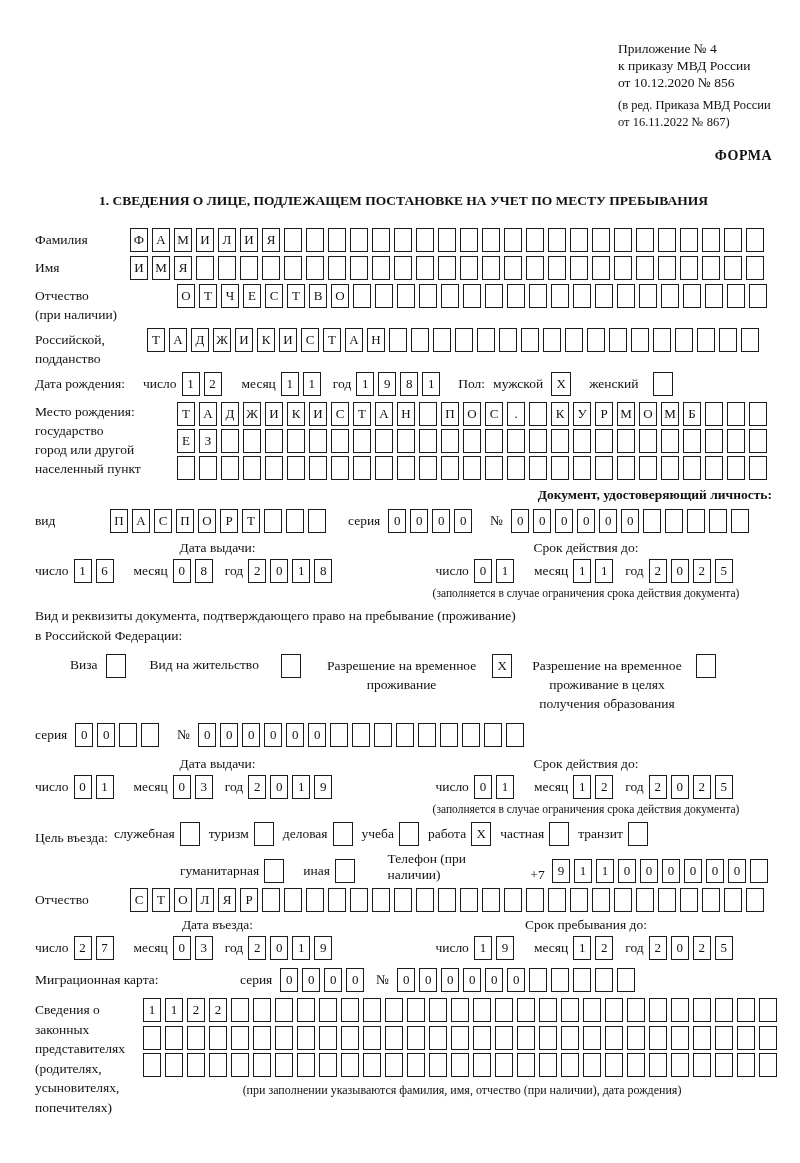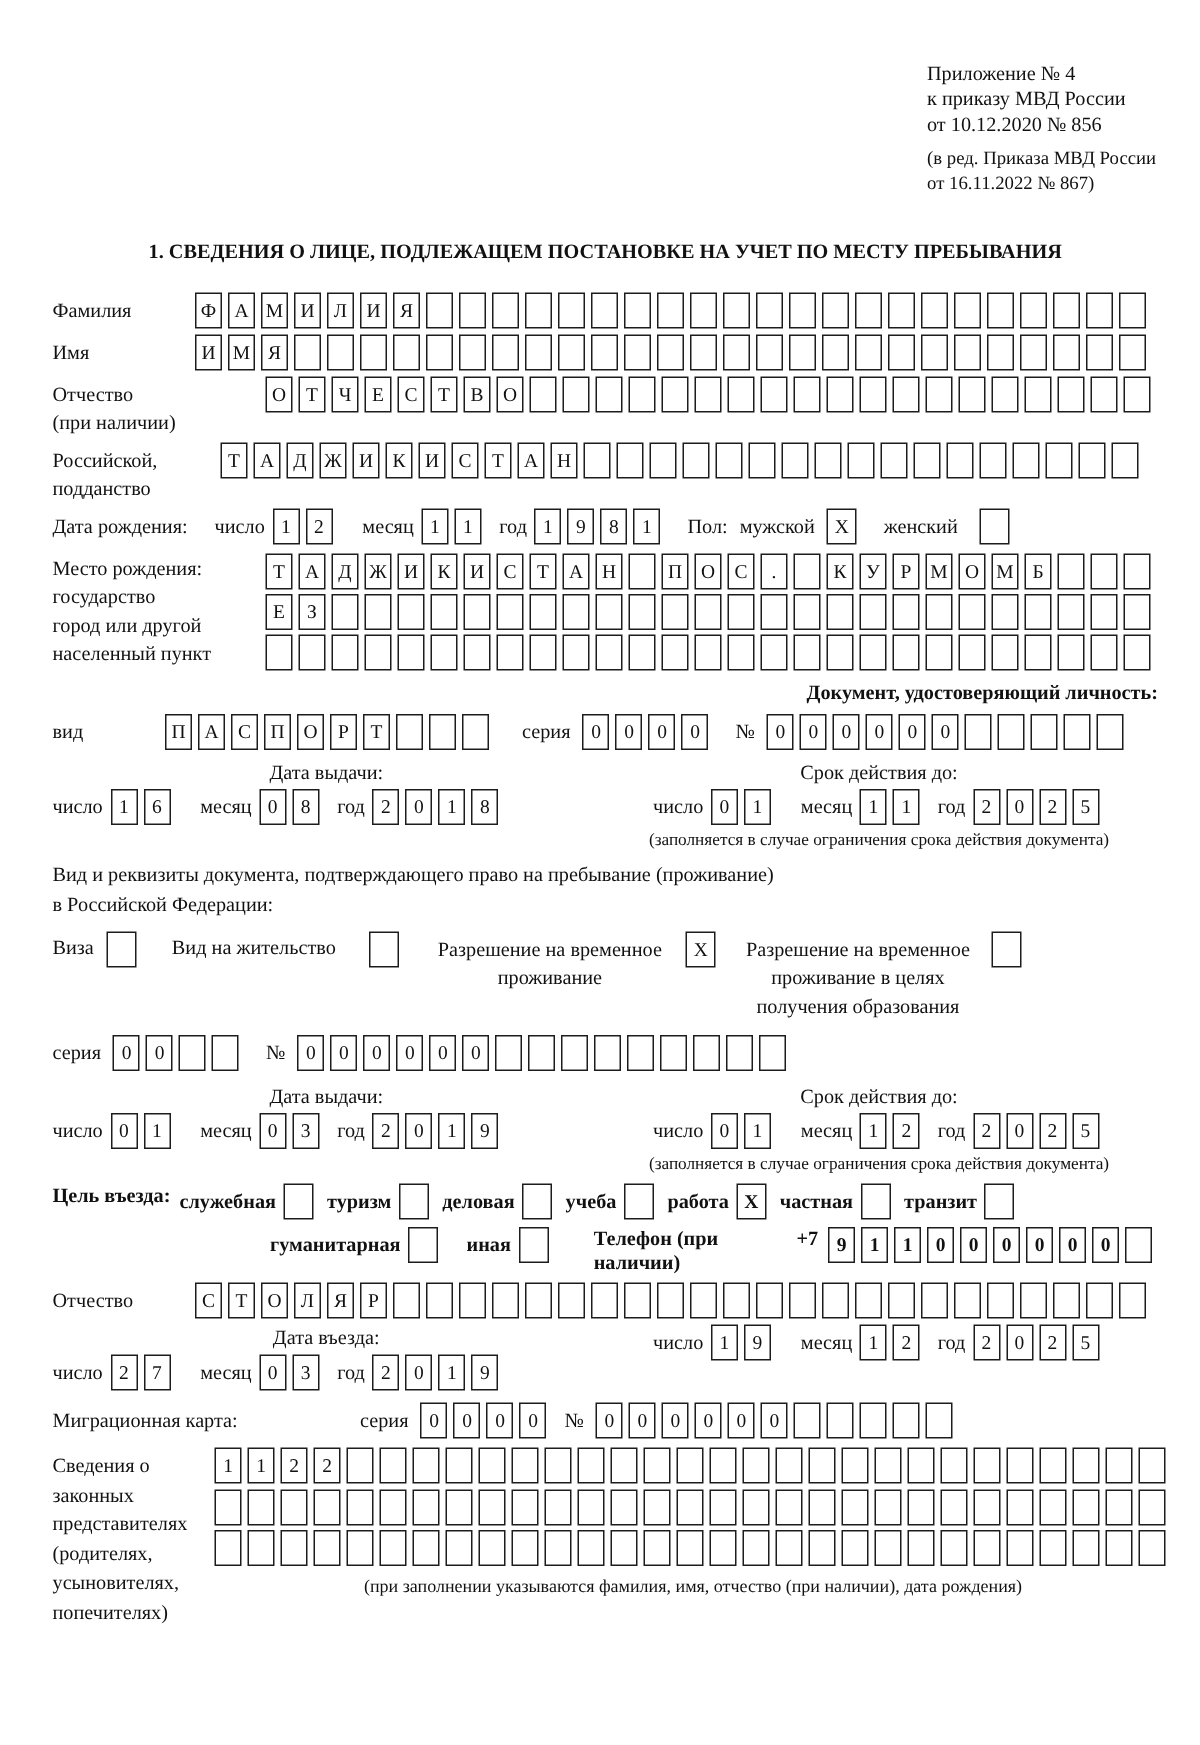--- a/index.html
+++ b/index.html
@@ -60,25 +60,25 @@
   .dates .dcol-l { width: 365px; }
   .dates .dcol-r { flex: 1; }
   .dtitle { text-align: center; line-height: 17px; margin-bottom: 3px; }
   .drow { display: flex; align-items: center; text-align: right; }
   .drow .dl { margin-right: 5px; }
   .drow .gap { width: 16px; }
   .dnote { font-size: 11.5px; text-align: center; margin-top: 3px; line-height: 14px; }
 
   .intro { line-height: 20px; margin-top: 6px; }
 
-  .res-options { display: flex; align-items: flex-start; margin-top: 8px; margin-bottom: 10px; }
+  .res-options { display: flex; align-items: flex-start; margin-top: 8px; margin-bottom: 10px; margin-left: 35px; }
   .res-options .pair-lbl { padding-top: 3px; }
   .opt-ml { text-align: center; line-height: 19px; padding-top: 2px; }
 
-  .purpose-row { display: flex; align-items: flex-start; margin-bottom: 5px; flex-wrap: nowrap; font-weight: bold; }
+  .purpose-row { display: flex; align-items: flex-end; margin-bottom: 5px; flex-wrap: nowrap; }
   .purpose-row .p-lbl { margin-right: 6px; }
   .purpose-row .pair { display: inline-flex; align-items: center; margin-right: 9px; }
   .purpose-row .pair .p-lbl { margin-right: 5px; }
   .indent145 { margin-left: 145px; }
 
   .series-row { display: flex; align-items: center; margin: 6px 0 8px; }
 
   .legal { display: flex; align-items: flex-start; margin-top: 4px; }
   .legal .l-lbl { width: 108px; line-height: 19.5px; padding-top: 2px; flex: 0 0 auto; }
   .legal .l-rows .cells { display: flex; margin-bottom: 3.5px; }
@@ -95,20 +95,21 @@
   <div class="hdr">
     <div>Приложение № 4</div>
     <div>к приказу МВД России</div>
     <div>от 10.12.2020 № 856</div>
     <div class="edit">
       <div>(в ред. Приказа МВД России</div>
       <div>от 16.11.2022 № 867)</div>
     </div>
   </div>
 
+  <div class="forma">ФОРМА</div>
 
 
   <div class="section-heading">1. СВЕДЕНИЯ О ЛИЦЕ, ПОДЛЕЖАЩЕМ ПОСТАНОВКЕ НА УЧЕТ ПО МЕСТУ ПРЕБЫВАНИЯ</div>
 
   <div class="fields">
 
     <div class="frow">
       <span class="lbl w95">Фамилия</span>
       <span class="cells">
           <span class="cell">Ф</span>
@@ -708,20 +709,21 @@
           <span class="dl">год</span>
           <span class="cells">
               <span class="cell">2</span>
               <span class="cell">0</span>
               <span class="cell">1</span>
               <span class="cell">9</span>
             </span>
         </div>
       </div>
       <div class="dcol-r">
+        <div class="dtitle">Срок пребывания до:</div>
         <div class="drow" style="justify-content:center;">
           <span class="dl">число</span>
           <span class="cells">
               <span class="cell">1</span>
               <span class="cell">9</span>
             </span>
           <span class="gap"></span>
           <span class="dl">месяц</span>
           <span class="cells">
               <span class="cell">1</span>

